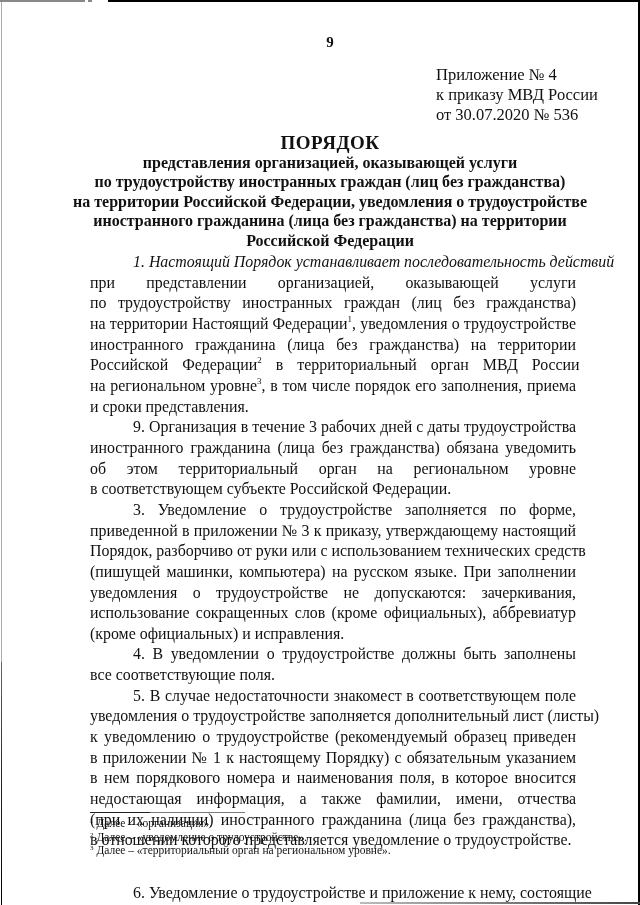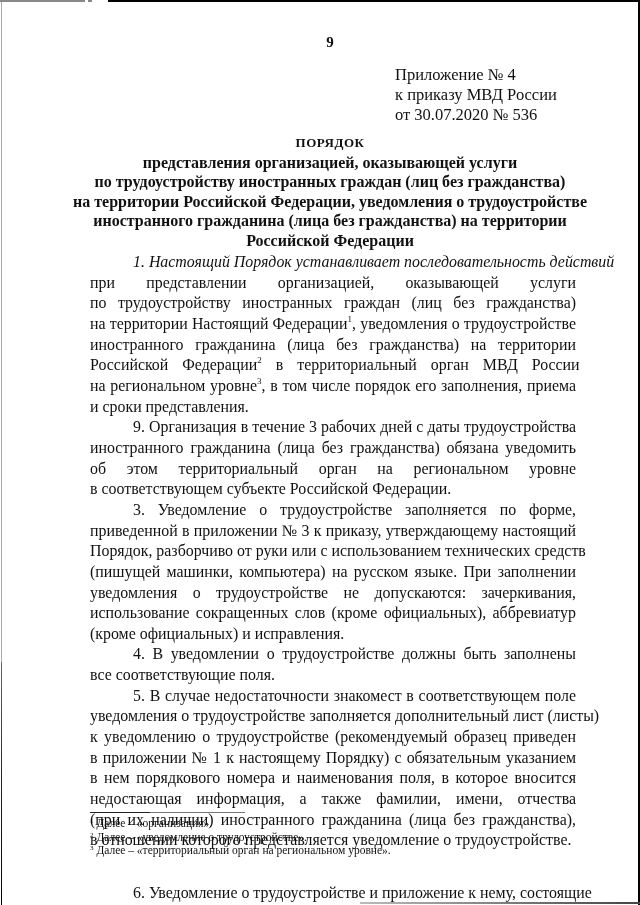--- a/index.html
+++ b/index.html
@@ -8,26 +8,26 @@
   .frame-left { position: absolute; left: 1px; top: 2px; width: 1px; height: 903px; background: linear-gradient(to bottom, #aaa 0, #aaa 660px, #666 660px, #222 780px, #000 905px); }
   .frame-right { position: absolute; left: 638px; top: 0; width: 2px; height: 905px; background: #000; }
   .frame-bottom { position: absolute; left: 360px; top: 902px; width: 280px; height: 2px; background: linear-gradient(to right, #bbb, #444); }
 
   .page { position: absolute; left: 0; top: 0; width: 640px; height: 905px;
           font-family: "Liberation Serif", "DejaVu Serif", serif; color: #111; }
 
   .page-number { position: absolute; left: 320px; top: 34px; width: 20px; text-align: center;
                  font-size: 15px; font-weight: bold; }
 
-  .appendix { position: absolute; left: 395px; top: 65px; font-size: 16.5px; line-height: 20px; }
+  .appendix { position: absolute; left: 436px; top: 65px; font-size: 16.5px; line-height: 20px; }
   .appendix div { white-space: nowrap; }
 
   .title-block { position: absolute; left: 110px; top: 133px; width: 440px; text-align: center;
                  font-weight: bold; }
-  .title-main { font-size: 13px; line-height: 20px; letter-spacing: 0.5px; }
+  .title-main { font-size: 19px; line-height: 20px; letter-spacing: 0.5px; }
   .subtitle { font-size: 16px; line-height: 19.4px; white-space: nowrap; margin-left: -40px; margin-right: -40px; }
 
   .body { position: absolute; left: 90px; top: 252px; width: 486px;
           font-size: 15.9px; line-height: 20.65px; }
   .para { text-align: justify; text-align-last: left; margin: 0; }
   .line { display: block; text-align: justify; text-align-last: justify; white-space: nowrap; }
   .line.last { text-align-last: left; }
   sup { font-size: 9px; line-height: 0; vertical-align: 7px; }
 
   .footnote-rule { position: absolute; left: 90px; top: 812px; width: 155px; height: 1px;

